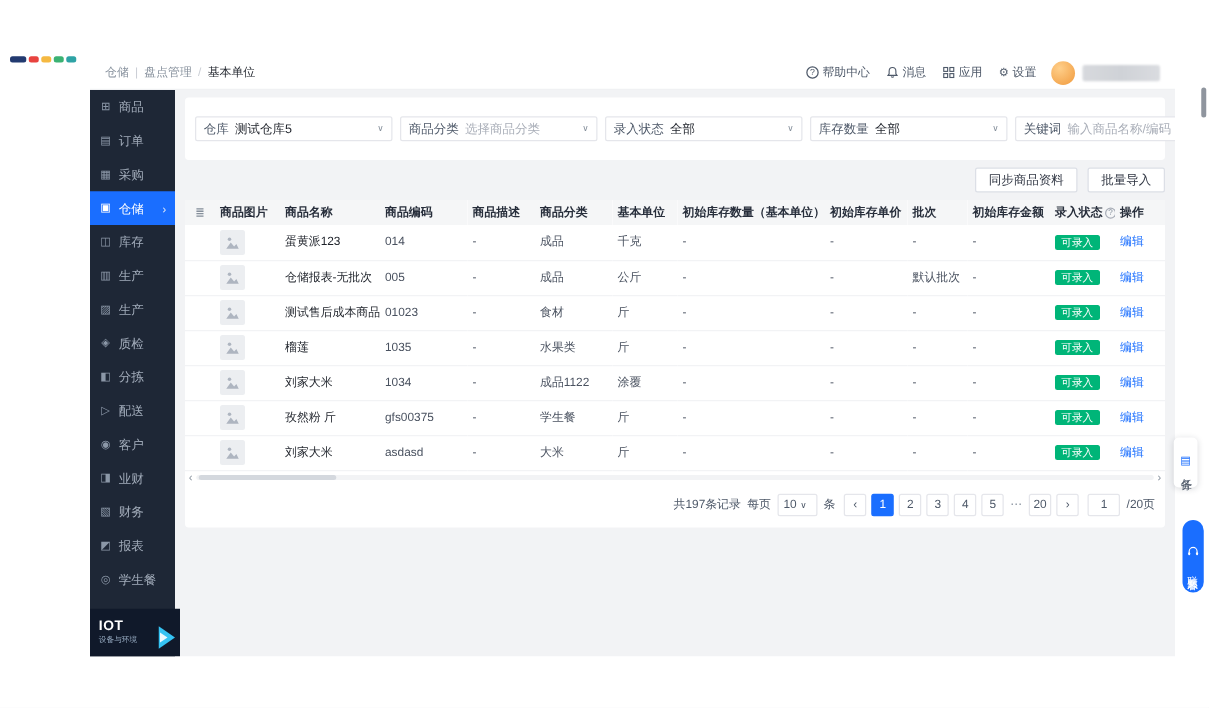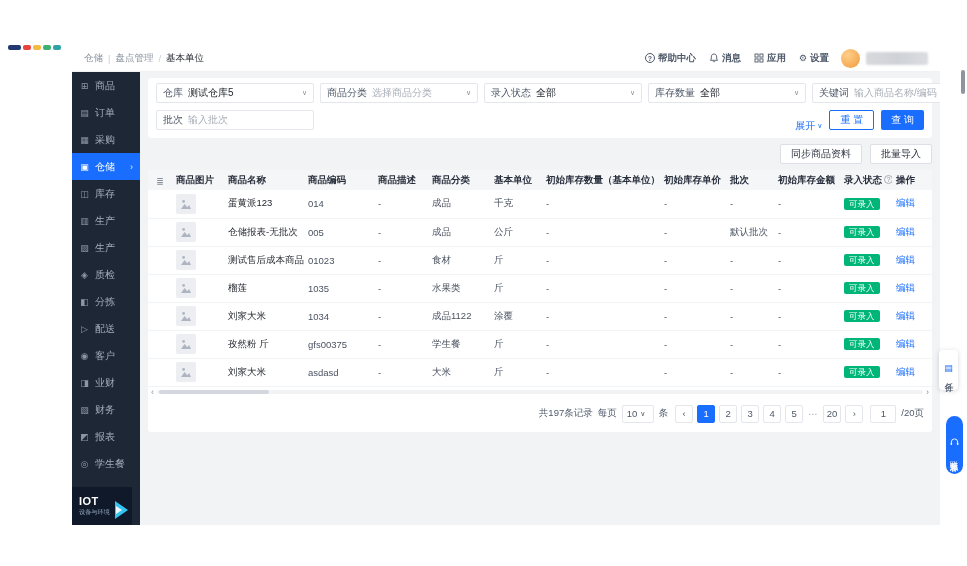--- a/index.html
+++ b/index.html
@@ -13,51 +13,51 @@
 
   
   .app { position:absolute; left:72px; top:45px; width:868px; height:480px; background:#fff; }
 
   
   .topbar { height:27px; display:flex; align-items:center; padding:0 12px; background:#fff; border-bottom:1px solid #f0f1f3; font-size:9.5px; color:#4e5969; }
   .breadcrumb { display:flex; align-items:center; gap:5px; }
   .bc-item { color:#86909c; cursor:pointer; }
   .bc-item.last { color:#1d2129; }
   .bc-sep { color:#c9cdd4; }
-  .top-right { margin-left:auto; display:flex; gap:13px;font-weight:bold; }
+  .top-right { margin-left:auto; display:flex; gap:13px; }
   .top-item { display:flex; align-items:center; gap:3px; cursor:pointer; }
   .t-icon { display:inline-flex; align-items:center; justify-content:center; font-size:9px; color:#4e5969; }
   .t-icon.circle { width:10px; height:10px; border:1px solid #4e5969; border-radius:50%; font-size:7px; }
   .avatar { width:19px; height:19px; border-radius:50%; margin-left:12px;
     background:radial-gradient(circle at 35% 30%,#ffcf8a,#f09a3d); flex:none; cursor:pointer; }
   .user-name { width:62px; height:13px; margin-left:6px; border-radius:2px;
     background:linear-gradient(90deg,#d7d9dd,#cfd2d7,#dadce0); filter:blur(.8px); }
 
   
   .layout { display:flex; height:453px; }
   .sidebar { width:68px; background:var(--side,#1e2736); position:relative; flex:none; }
   .side-item { height:27px; display:flex; align-items:center; gap:5px; padding:0 7px; color:#a3adbb; font-size:10px; cursor:pointer; }
   .side-item .s-icon { width:11px; font-size:9px; text-align:center; color:#8b97a7; flex:none; }
   .side-item.active { background:var(--side-active,#1a6eff); color:#fff; }
   .side-item.active .s-icon { color:#fff; }
   .side-item .s-chev { margin-left:auto; font-size:9px; color:#e8eef7; }
-  .iot { position:absolute; bottom:0; left:0; width:60px; height:38px; background:#10192a;
+  .iot { position:absolute; bottom:0; left:0; width:72px; height:38px; background:#10192a;
     display:flex; flex-direction:column; justify-content:center; padding-left:7px; overflow:hidden; }
   .iot-title { font-size:11px; font-weight:bold; color:#fff; letter-spacing:.5px; line-height:1.1; }
   .iot-sub { font-size:7px; color:#93a7bd; transform:scale(.88); transform-origin:left center; white-space:nowrap; }
   .iot-flag { position:absolute; right:4px; bottom:6px; width:0; height:0;
     border-top:9px solid transparent; border-bottom:9px solid transparent; border-left:13px solid #35c3f3; }
   .iot-flag:after { content:""; position:absolute; left:-12px; top:-4px; width:0; height:0;
     border-top:4px solid transparent; border-bottom:4px solid transparent; border-left:6px solid #fff; opacity:.9; }
 
   
   .content { flex:1; background:var(--bg,#f2f3f5); padding:6px 8px 0; font-size:10px; color:#4e5969; overflow:hidden; }
   .card { background:#fff; border-radius:3px; }
 
-  .filter-card { padding:5px 8px; display:flex; flex-direction:column; gap:4px; }
+  .filter-card { padding:5px 8px; display:flex; flex-direction:row; gap:4px; }
   .filter-row { display:flex; align-items:center; gap:6px; }
   .row2-fields { display:flex; gap:6px; }
   .field { height:20px; width:158px; border:1px solid #e5e6eb; border-radius:2px; background:#fff;
     display:flex; align-items:center; gap:5px; padding:0 6px; cursor:pointer; flex:none; }
   .field[data-name="filter-keyword"] { flex:1; }
   .f-label { color:#4e5969; white-space:nowrap; }
   .f-value { color:#1d2129; white-space:nowrap; overflow:hidden; }
   .f-value.ph { color:#a9aeb8; }
   .f-chev { margin-left:auto; color:#86909c; font-size:7px; }
   .row2-right { margin-left:auto; display:flex; align-items:center; gap:7px; }

